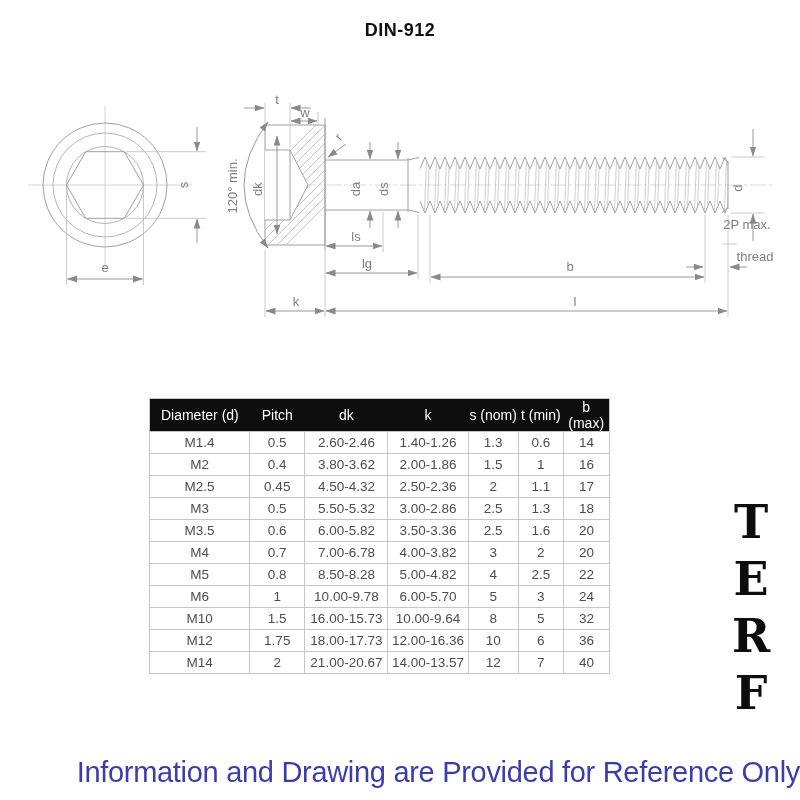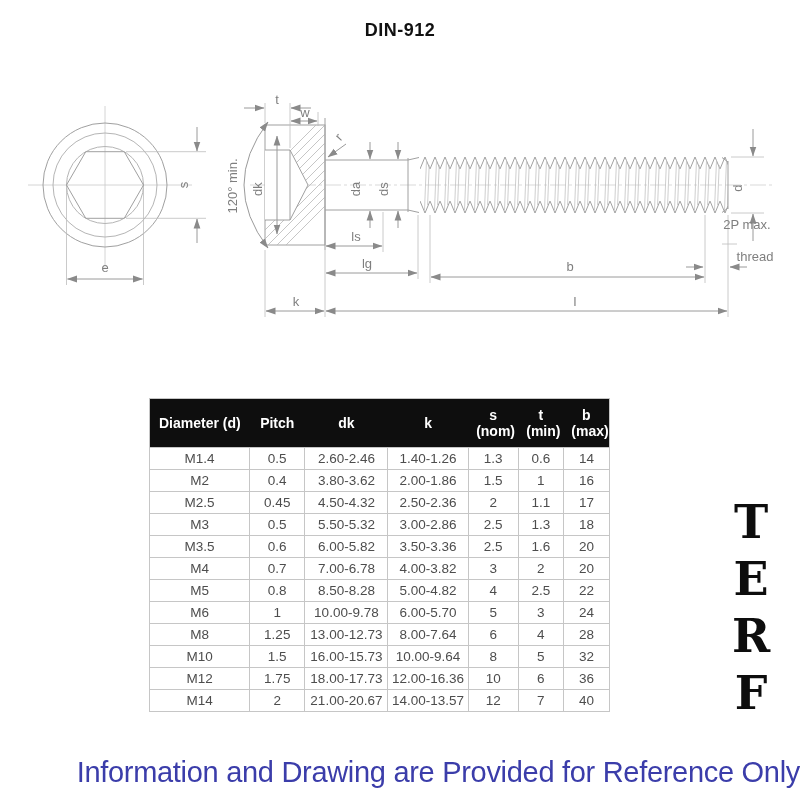--- a/index.html
+++ b/index.html
@@ -4,22 +4,22 @@
 <style>
   html,body{margin:0;padding:0;}
   body{width:800px;height:800px;position:relative;background:#ffffff;
        font-family:"Liberation Sans",sans-serif;overflow:hidden;}
   .page-title{position:absolute;top:20px;left:0;width:800px;text-align:center;
        font-size:18px;font-weight:bold;color:#111;letter-spacing:.5px;}
   .drawing-svg{position:absolute;top:70px;left:0;}
   .drawing-svg text{font-family:"Liberation Sans",sans-serif;font-size:13px;fill:#7f7f7f;}
   .din-table{position:absolute;left:149px;top:398px;width:461px;border-collapse:collapse;
        font-size:13.5px;color:#4d4d4d;table-layout:fixed;}
-  .din-table thead th{background:#0e0e0e;color:#ffffff;font-weight:bold;font-size:14px;
-       height:22px;padding:8px;text-align:center;border:0;}
+  .din-table thead th{background:#0e0e0e;color:#ffffff;font-weight:normal;font-size:14px;
+       height:22px;padding:0;text-align:center;border:0;}
   .din-table td{border:1px solid #c6c6c6;height:21px;padding:0;text-align:center;
        background:#fff;}
   .din-table{border:1px solid #c6c6c6;}
   .watermark{position:absolute;left:724px;top:494px;width:54px;text-align:center;
        font-family:"DejaVu Serif","Liberation Serif",serif;font-weight:bold;
        font-size:46px;line-height:57px;color:#0d0d0d;}
   .watermark span{display:block;}
   .footer-note{position:absolute;top:756px;left:0;width:800px;text-align:right;
        font-size:29px;color:#3b3daa;letter-spacing:-0.3px;}
 </style>
@@ -232,29 +232,20 @@
       <tr>
         <td>M6</td>
         <td>1</td>
         <td>10.00-9.78</td>
         <td>6.00-5.70</td>
         <td>5</td>
         <td>3</td>
         <td>24</td>
       </tr>
       <tr>
-        <td>M8</td>
-        <td>1.25</td>
-        <td>13.00-12.73</td>
-        <td>8.00-7.64</td>
-        <td>6</td>
-        <td>4</td>
-        <td>28</td>
-      </tr>
-      <tr>
         <td>M10</td>
         <td>1.5</td>
         <td>16.00-15.73</td>
         <td>10.00-9.64</td>
         <td>8</td>
         <td>5</td>
         <td>32</td>
       </tr>
       <tr>
         <td>M12</td>

